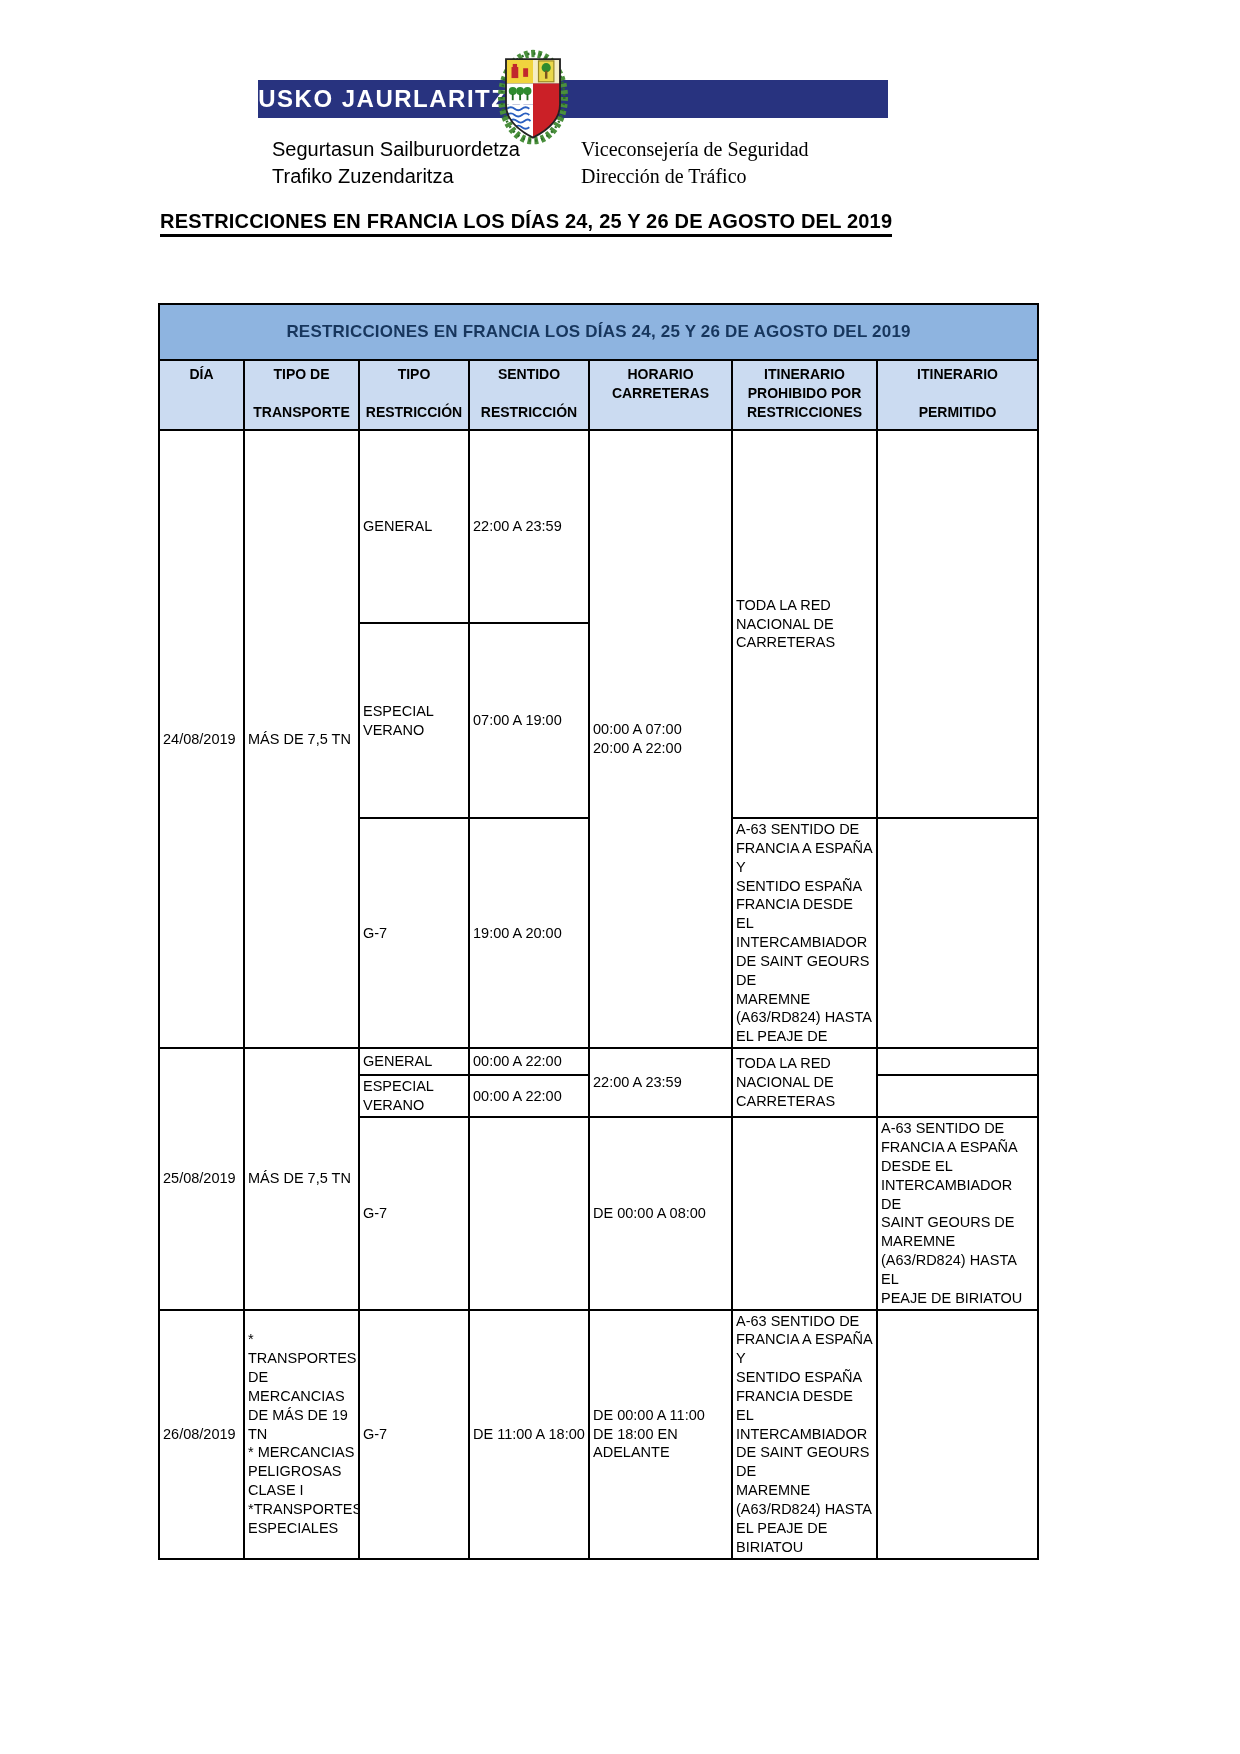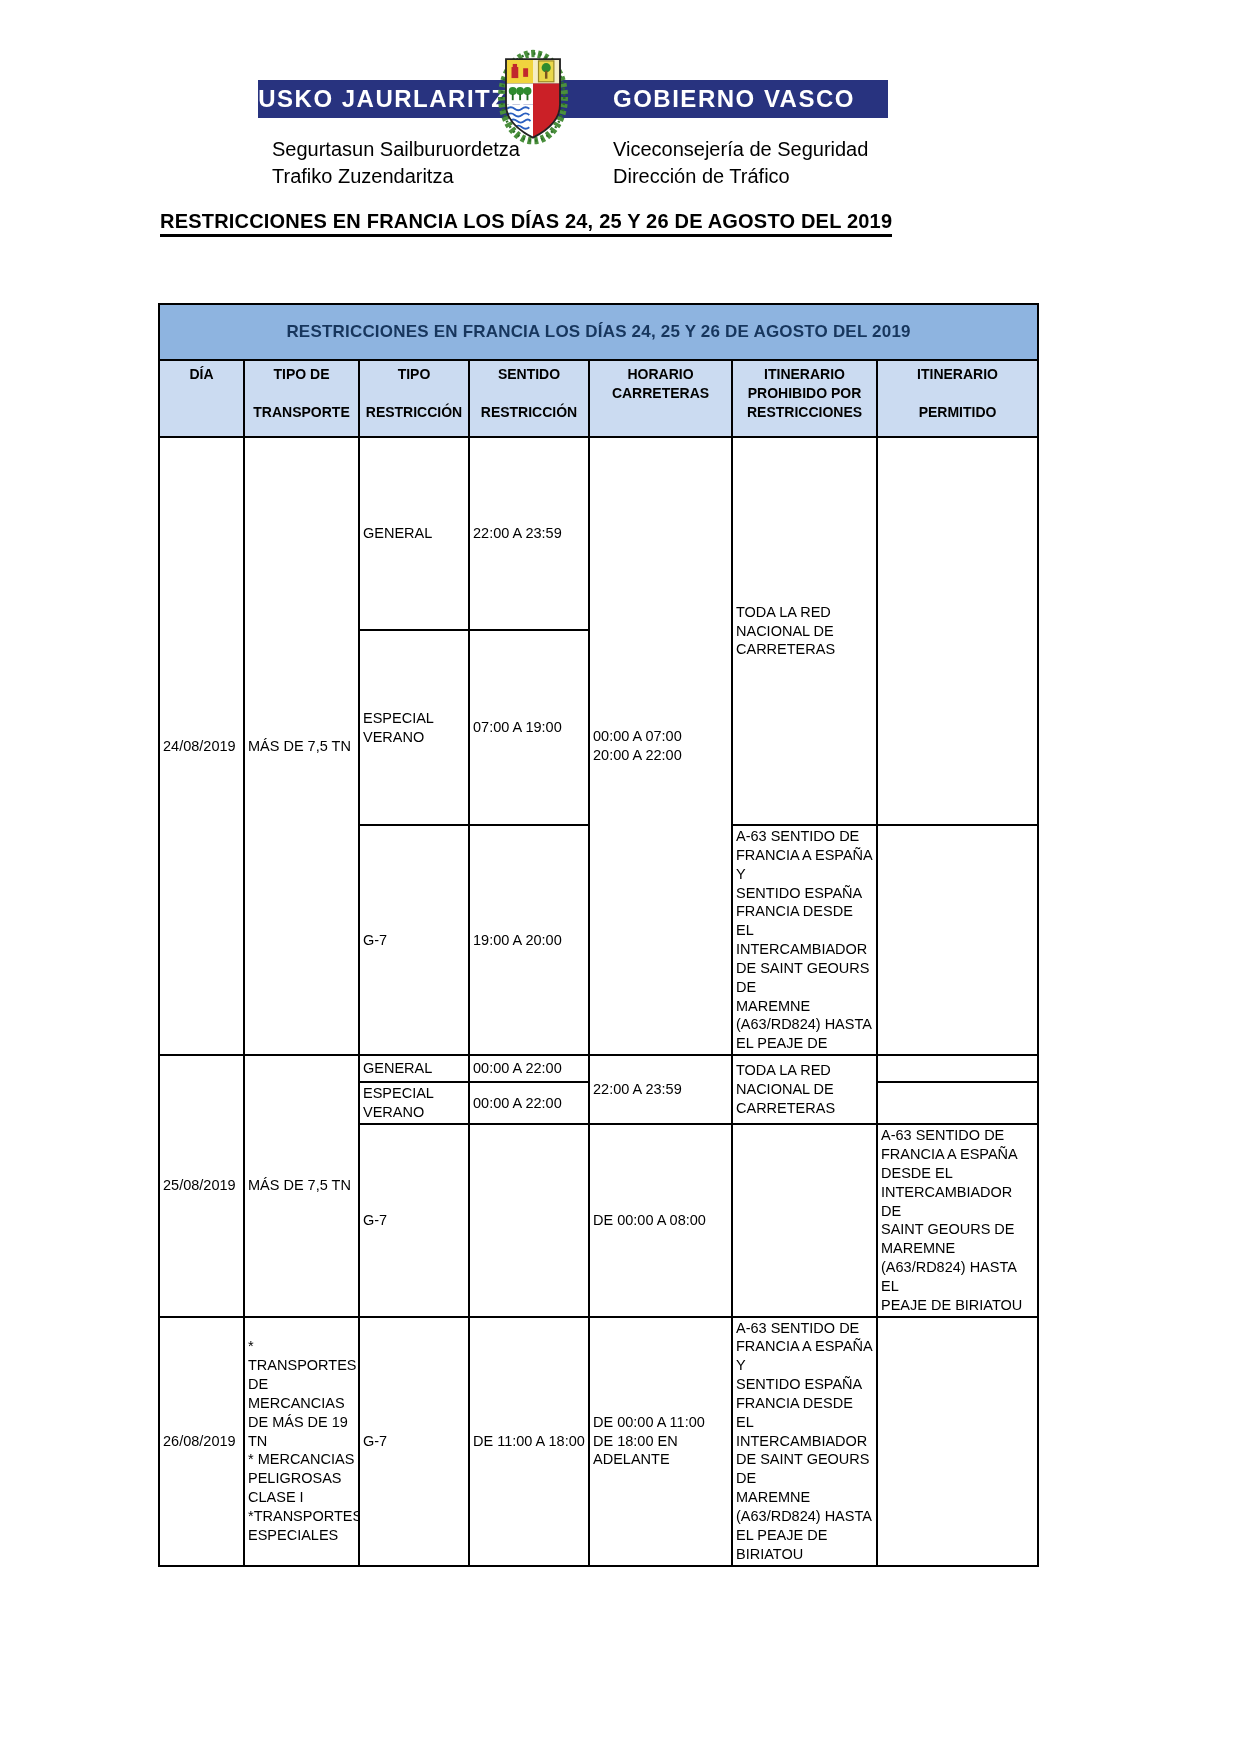--- a/index.html
+++ b/index.html
@@ -14,38 +14,38 @@
   .logo-left, .logo-right {
     position:absolute; top:0; height:38px; display:flex; align-items:center; justify-content:center;
     color:#fff; font-weight:bold; font-size:24px; letter-spacing:1.5px; white-space:nowrap;
   }
   .logo-left  { left:8px;  width:235px; }
   .logo-right { left:330px; width:292px; }
   .emblem { position:absolute; left:496px; top:48px; width:74px; height:97px; }
 
   .dept { position:absolute; top:136px; font-size:20px; line-height:27px; }
   .dept-left  { left:272px; }
-  .dept-right { left:613px; }
+  .dept-right { left:581px;font-family:Liberation Serif, serif; }
 
   .doc-title { position:absolute; left:160px; top:210px; font-size:20px; font-weight:bold; white-space:nowrap; }
   .doc-title span { border-bottom:3px solid #000; padding-bottom:2px; letter-spacing:0.2px; }
 
   
   table.restr {
     position:absolute; left:158px; top:303px; width:879px;
     border-collapse:collapse; table-layout:fixed; font-size:14.5px;
   }
   table.restr th, table.restr td { border:2px solid #000; }
   .t-title {
     background:#8eb4e0; color:#17365d; font-size:17px; font-weight:bold;
     height:52px; text-align:center; letter-spacing:0.2px;
   }
   tr.cols th {
     background:#cbdbf1; font-size:14px; font-weight:bold; color:#000;
-    vertical-align:top; padding:4px 1px 8px 1px; line-height:19px;
+    vertical-align:top; padding:4px 1px 1px 1px; line-height:19px;
     white-space:pre-line; text-align:center; height:63px;
   }
   table.restr td {
     vertical-align:middle; padding:1px 3px; line-height:1.3;
     overflow:hidden;
   }
   .pre   { white-space:pre-line; }
   .left  { text-align:left; vertical-align:top; padding-left:2px; }
   .lh145 { line-height:1.45; }
   .lh148 { line-height:1.48; }
@@ -56,21 +56,20 @@
   .nudge-up-b { padding-bottom:110px; }  
 </style>
 </head>
 <body>
 
 <div class="page">
 
   <div>
     <div class="logo-bar">
       <span class="logo-left">EUSKO JAURLARITZA</span>
-      <span class="logo-right">GOBIERNO VASCO</span>
     </div>
 
     <svg class="emblem" viewBox="0 0 120 158" xmlns="http://www.w3.org/2000/svg">
       <ellipse cx="60" cy="80" rx="51" ry="71" fill="none" stroke="#4a8f3c" stroke-width="12" stroke-dasharray="6 5"></ellipse>
       <ellipse cx="60" cy="80" rx="51" ry="71" fill="none" stroke="#2c6e26" stroke-width="4" stroke-dasharray="3 7"></ellipse>
       <clipPath id="shieldClip">
           <path d="M16,18 H104 V92 Q104,124 60,146 Q16,124 16,92 Z"></path>
         </clipPath>
       <g clip-path="url(#shieldClip)">
         <rect x="16" y="18" width="44" height="40" fill="#f0d43e"></rect>

